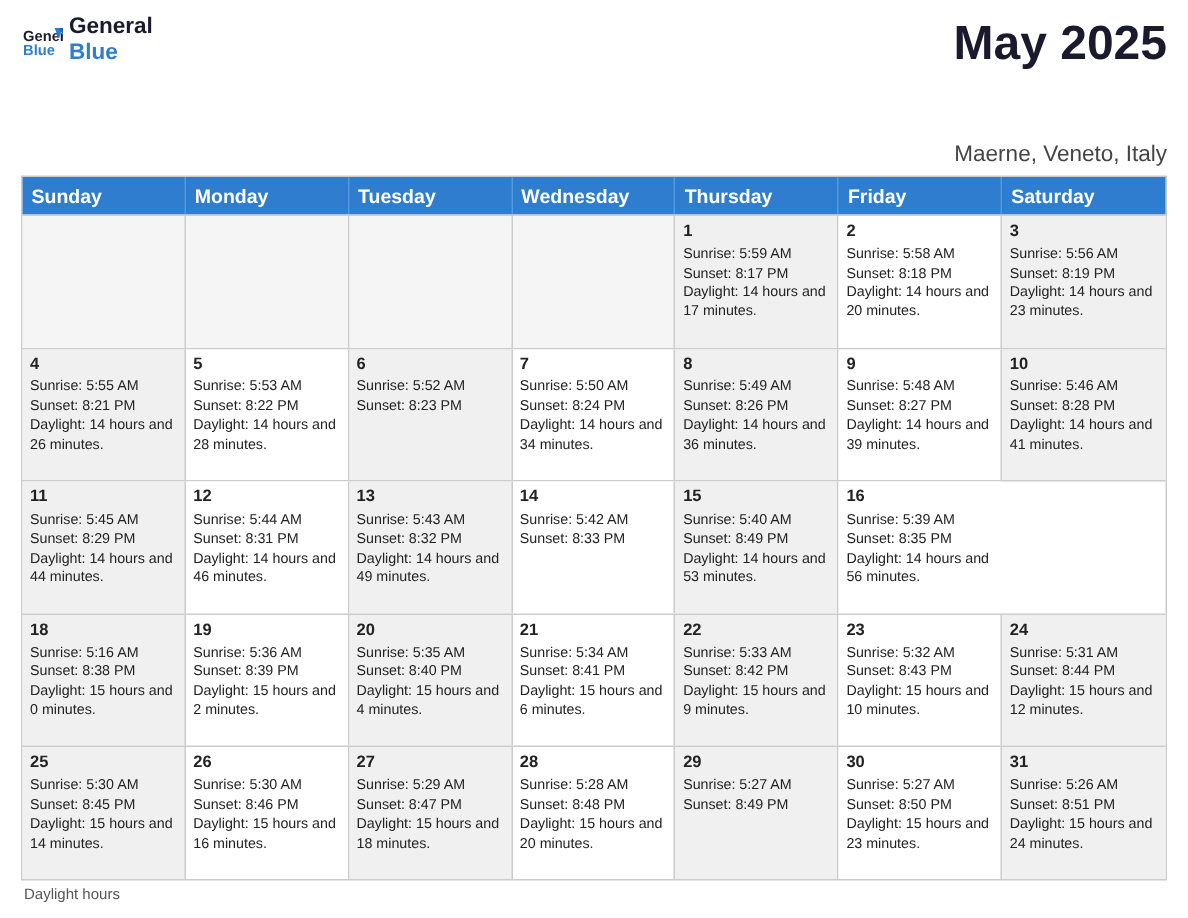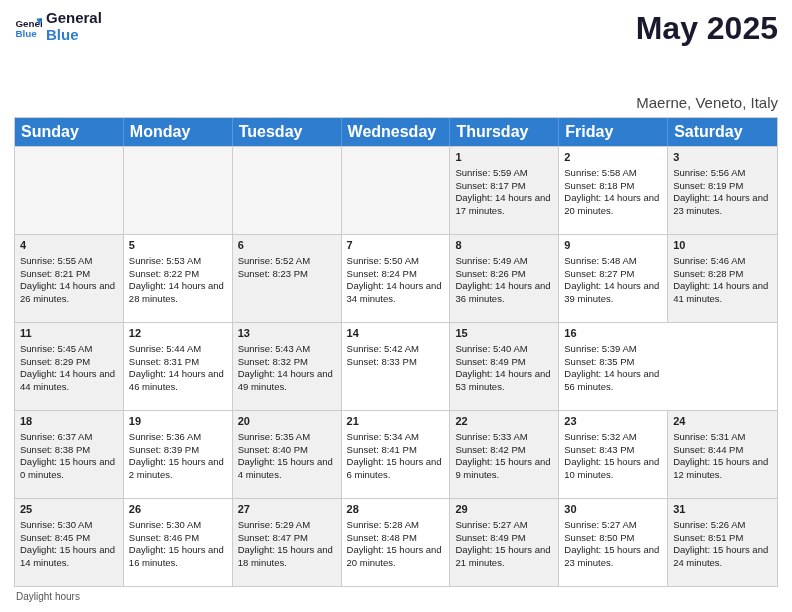--- a/index.html
+++ b/index.html
@@ -51,21 +51,21 @@
       display: flex;
       flex-direction: column;
     }
     .cal-header-row {
       display: grid;
       grid-template-columns: repeat(7, 1fr);
       background: #2e7dcf;
     }
     .cal-header-cell {
       color: #fff;
-      font-size: 16px;
+      font-size: 13px;
       font-weight: bold;
       padding: 5px 6px;
       text-align: left;
       border-right: 1px solid #5599dd;
     }
     .cal-header-cell:last-child { border-right: none; }
     .cal-body {
       flex: 1;
       display: flex;
       flex-direction: column;
@@ -235,21 +235,21 @@
           <div class="cal-cell">
             <div class="day-num">16</div>
             <div>Sunrise: 5:39 AM</div>
             <div>Sunset: 8:35 PM</div>
             <div>Daylight: 14 hours and 56 minutes.</div>
           </div>
         </div>
         <div class="cal-row">
           <div class="cal-cell alt-bg">
             <div class="day-num">18</div>
-            <div>Sunrise: 6:37 AM</div>
+            <div>Sunrise: 5:16 AM</div>
             <div>Sunset: 8:38 PM</div>
             <div>Daylight: 15 hours and 0 minutes.</div>
           </div>
           <div class="cal-cell">
             <div class="day-num">19</div>
             <div>Sunrise: 5:36 AM</div>
             <div>Sunset: 8:39 PM</div>
             <div>Daylight: 15 hours and 2 minutes.</div>
           </div>
           <div class="cal-cell alt-bg">
@@ -305,21 +305,20 @@
           <div class="cal-cell">
             <div class="day-num">28</div>
             <div>Sunrise: 5:28 AM</div>
             <div>Sunset: 8:48 PM</div>
             <div>Daylight: 15 hours and 20 minutes.</div>
           </div>
           <div class="cal-cell alt-bg">
             <div class="day-num">29</div>
             <div>Sunrise: 5:27 AM</div>
             <div>Sunset: 8:49 PM</div>
-            <div>Daylight: 15 hours and 21 minutes.</div>
           </div>
           <div class="cal-cell">
             <div class="day-num">30</div>
             <div>Sunrise: 5:27 AM</div>
             <div>Sunset: 8:50 PM</div>
             <div>Daylight: 15 hours and 23 minutes.</div>
           </div>
           <div class="cal-cell alt-bg">
             <div class="day-num">31</div>
             <div>Sunrise: 5:26 AM</div>

